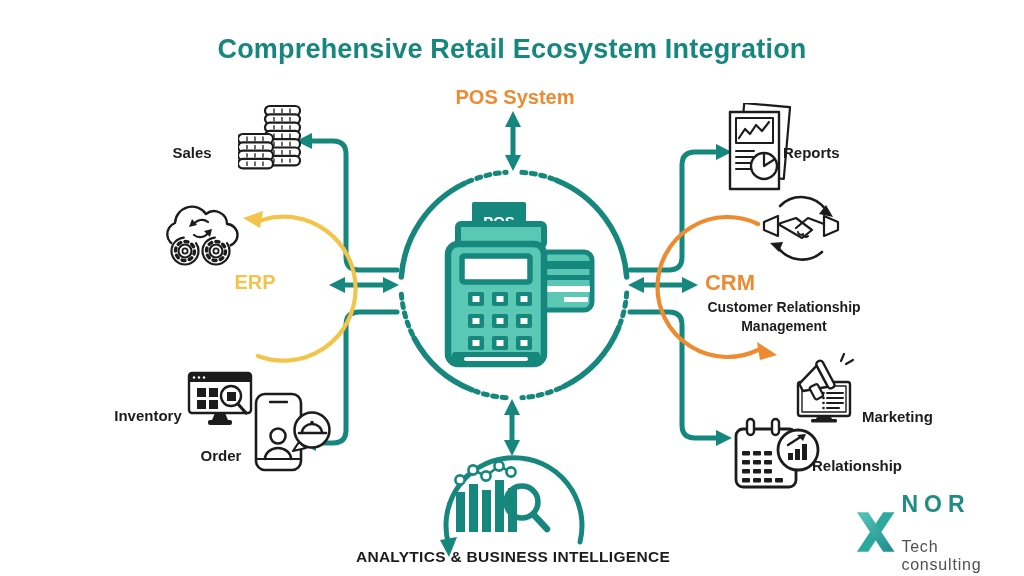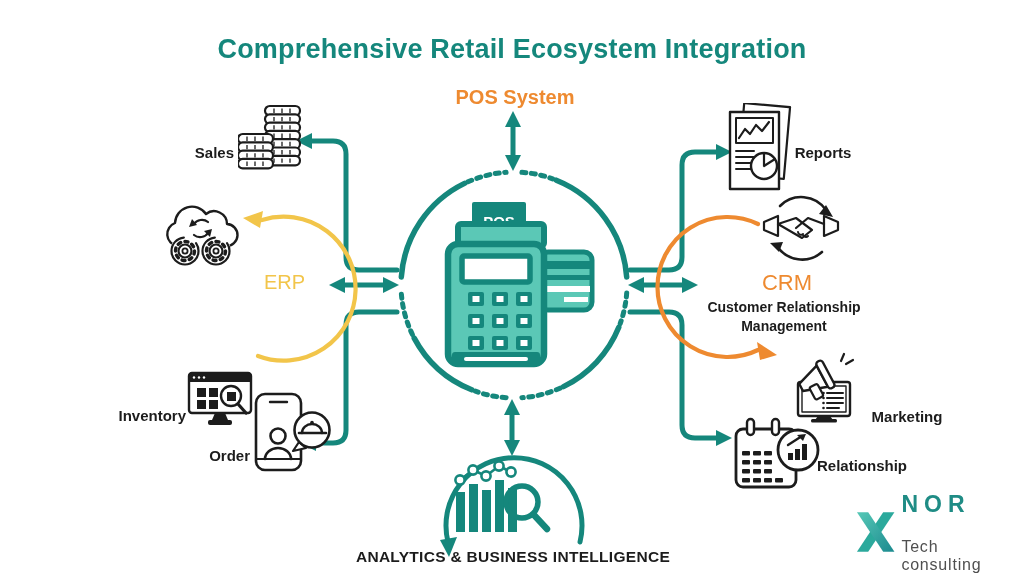--- a/index.html
+++ b/index.html
@@ -4,22 +4,22 @@
 <style>
   html,body{margin:0;padding:0;background:#fff;}
   .canvas{position:relative;width:1024px;height:576px;background:#fff;overflow:hidden;
           font-family:"Liberation Sans",sans-serif;color:var(--c-ink,#1c1c1c);}
   .abs{position:absolute;}
   .title{left:62px;top:34px;width:900px;text-align:center;font-size:27px;font-weight:bold;
          color:var(--c-teal,#15877c);letter-spacing:.2px;}
   .pos-heading{left:432px;top:86px;width:166px;text-align:center;font-size:20px;font-weight:bold;
                color:var(--c-orange,#ee8a30);}
   .node-label{font-size:15px;font-weight:bold;color:var(--c-ink,#1c1c1c);}
-  .r{text-align:right;} .l{text-align:center;}
-  .abbr{font-size:20px;font-weight:normal;text-align:right;}
+  .r{text-align:center;} .l{text-align:left;}
+  .abbr{font-size:20px;font-weight:bold;text-align:center;}
   .abbr.yellow{color:var(--c-yellow,#f2c54a);}
   .abbr.orange{color:var(--c-orange,#ee8a30);font-size:22px;}
   .desc{font-size:14px;font-weight:bold;text-align:center;white-space:pre-line;line-height:19px;}
   .analytics-label{left:348px;top:548px;width:330px;text-align:center;font-size:15.5px;
                    font-weight:bold;letter-spacing:.3px;}
   .logo-brand{font-size:23px;font-weight:bold;letter-spacing:6px;color:var(--c-logo-teal,#1f8c85);}
   .logo-tagline{font-size:16px;letter-spacing:.8px;color:var(--c-logo-gray,#4f4f4f);margin-top:20px;}
   
   .s-teal{stroke:var(--c-teal,#15877c);fill:none;stroke-linecap:round;stroke-linejoin:round;}
   .f-teal{fill:var(--c-teal,#15877c);}
@@ -247,21 +247,21 @@
     <path class="s-ink" stroke-width="2.6" d="M60,60 A30,30 0 0 1 15,54"></path>
     <polygon class="f-ink" points="8,51 21,50 17,60"></polygon>
     <g>
       <polygon class="s-ink-w" stroke-width="2.2" points="2,30 16,24 16,44 2,38"></polygon>
       <polygon class="s-ink-w" stroke-width="2.2" points="76,30 62,24 62,44 76,38"></polygon>
       <path class="s-ink-w" stroke-width="2.2" d="M16,32 L34,26 L50,38 L40,46 Z"></path>
       <path class="s-ink" stroke-width="2.2" d="M62,32 L46,26 L34,36"></path>
       <path class="s-ink" stroke-width="2" d="M36,40 a3,3 0 0 0 5,2 M41,43 a3,3 0 0 0 5,1"></path>
     </g>
   </svg>
-  <div class="abs abbr orange" style="left:712px;top:270px;width:100px">CRM</div>
+  <div class="abs abbr orange" style="left:680px;top:270px;width:100px">CRM</div>
   <div class="abs desc" style="left:698px;top:298px;width:172px">Customer Relationship
 Management</div>
 
   <svg class="abs" style="left:791px;top:349px" width="66" height="74" viewBox="0 0 66 74">
     <rect class="s-ink-w" x="7" y="33" width="52" height="34" rx="2.5" stroke-width="2.4"></rect>
     <rect class="s-ink" x="11" y="37" width="44" height="26" stroke-width="1.4"></rect>
     <polygon class="f-ink" points="27,67 39,67 42,71 24,71"></polygon>
     <rect class="f-ink" x="20" y="70" width="26" height="3.5" rx="1.5"></rect>
     <g transform="rotate(-28 26 30)">
       <polygon class="s-ink-w" stroke-width="2.4" points="8,26 32,18 32,42 8,34"></polygon>

